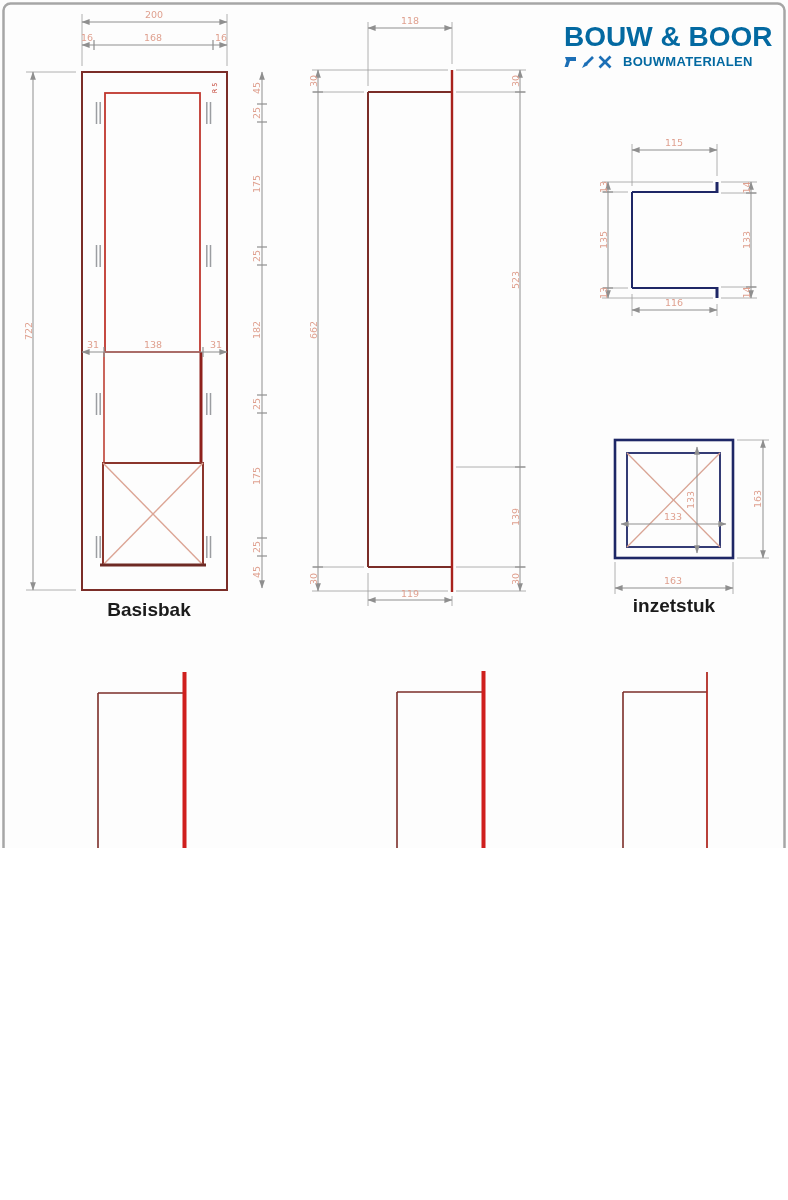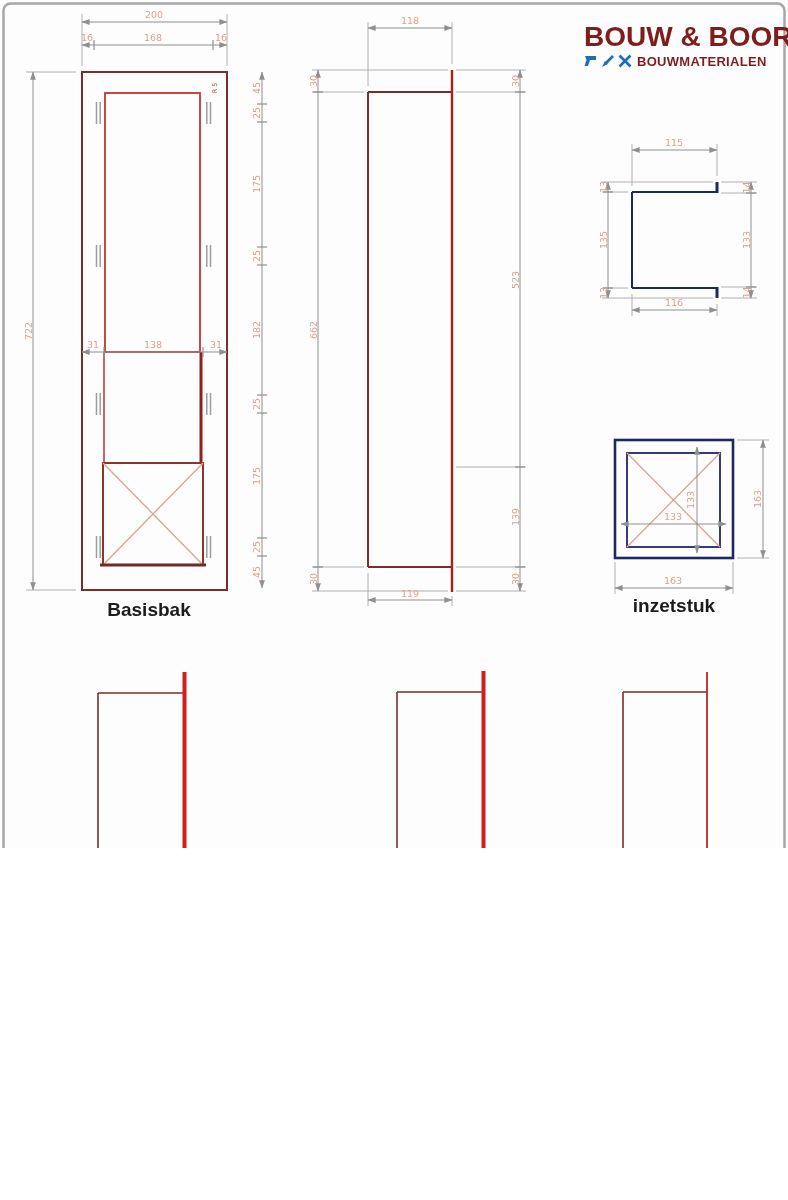--- a/index.html
+++ b/index.html
@@ -8,23 +8,23 @@
     font-family:"Liberation Sans", sans-serif; overflow:hidden;
   }
   svg.draw { position:absolute; left:0; top:0; }
   text { user-select:none; }
   .dim-t { font-family:"DejaVu Sans", sans-serif; font-size:9.5px; fill:#dfa08f; }
   .cap-t { font-family:"Liberation Sans", sans-serif; font-size:19px; font-weight:600; fill:#1b1b1b; }
   .note-t { font-family:"DejaVu Sans", sans-serif; font-size:6.5px; fill:#c0392b; }
   .dimline { stroke:#8f8f8f; stroke-width:1; fill:none; }
   .extline { stroke:#9c9c9c; stroke-width:0.8; fill:none; }
   .tickline { stroke:#8f8f8f; stroke-width:1.2; fill:none; }
-  .logo { position:absolute; left:584px; top:22px; width:186px; color:#7f1d1d; }
+  .logo { position:absolute; left:564px; top:22px; width:186px; color:#0369a1; }
   .logo-title { font-size:28px; font-weight:bold; line-height:1.05; letter-spacing:0px; white-space:nowrap; }
-  .logo-sub { display:flex; align-items:flex-start; gap:5px; margin-top:3px; }
+  .logo-sub { display:flex; align-items:flex-end; gap:11px; margin-top:3px; }
   .logo-sub-text { font-size:13px; font-weight:bold; letter-spacing:0.3px; white-space:nowrap; }
   .logo-icons { display:flex; align-items:center; gap:3px; }
 </style>
 </head>
 <body>
 
 <div class="page">
 
 <svg class="draw" width="788" height="1200" viewBox="0 0 788 1200">
   <defs>

